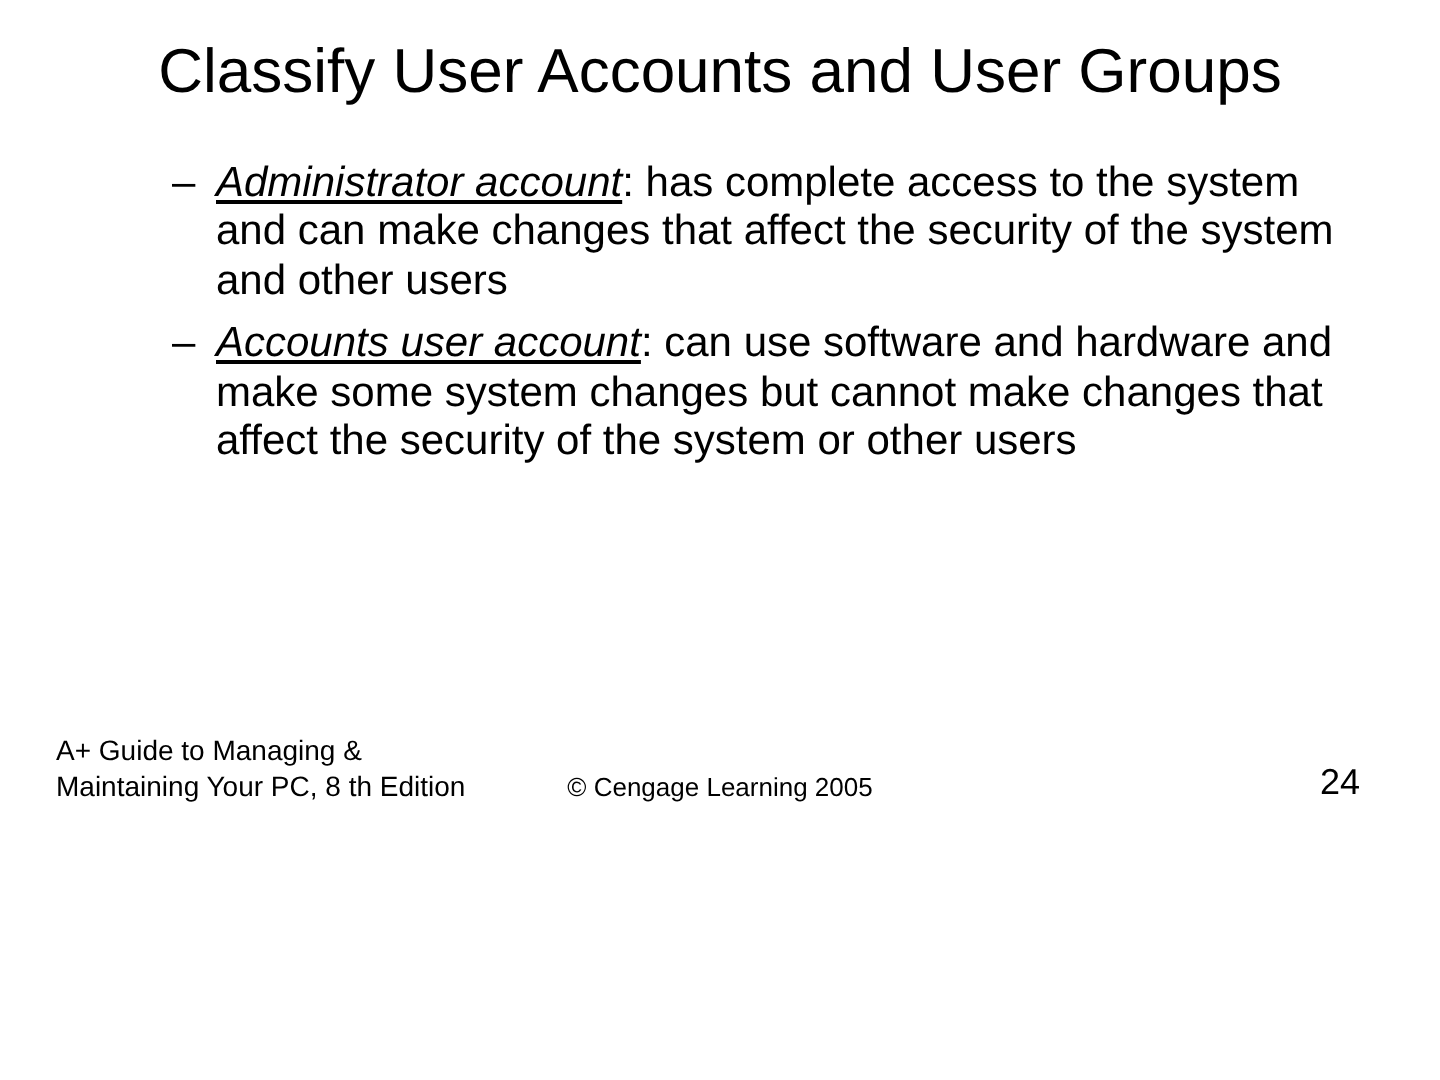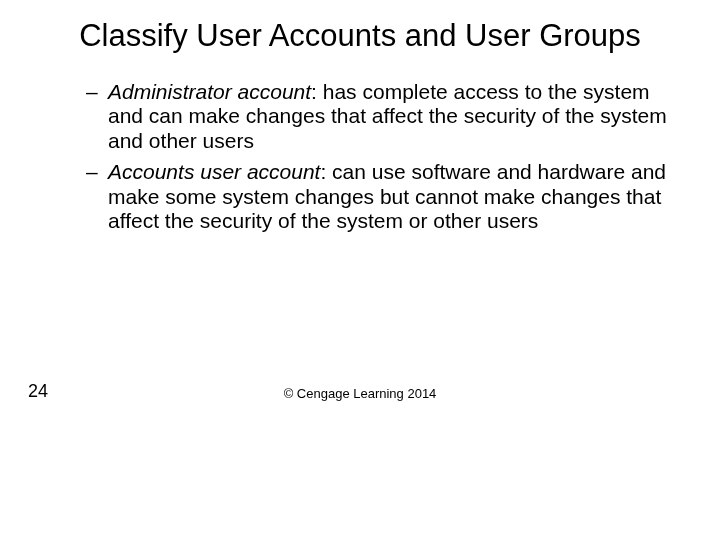--- a/index.html
+++ b/index.html
@@ -46,21 +46,21 @@
     position: relative;
     font-weight: 400;
     margin-bottom: 6px;
   }
   .l2::before {
     content: "–";
     position: absolute;
     left: 46px;
     top: 0;
   }
-  .term { font-style: italic; }
+  .term { font-style: italic; text-decoration: underline; }
   .footer {
     position: absolute;
     left: 0;
     bottom: 16px;
     width: 720px;
     padding: 0 40px 0 28px;
     display: flex;
     align-items: flex-end;
     justify-content: space-between;
     font-size: 14px;
@@ -88,17 +88,18 @@
     <div class="l2">
       <span class="term">Administrator account</span><span>: has complete access to the system and can make changes that affect the security of the system and other users</span>
     </div>
 
     <div class="l2">
       <span class="term">Accounts user account</span><span>: can use software and hardware and make some system changes but cannot make changes that affect the security of the system or other users</span>
     </div>
   </div>
 
   <div class="footer">
-    <div class="footer-center">© Cengage Learning 2014</div>
+    <div class="footer-left">A+ Guide to Managing &amp; Maintaining Your PC, 8 th Edition</div>
+    <div class="footer-center">© Cengage Learning 2005</div>
     <div class="footer-right">24</div>
   </div>
 
 </div>
 
 </body></html>

